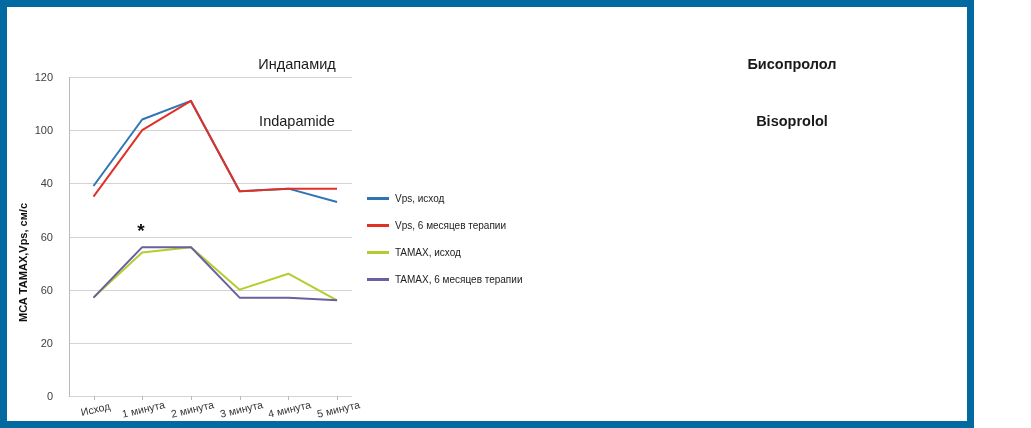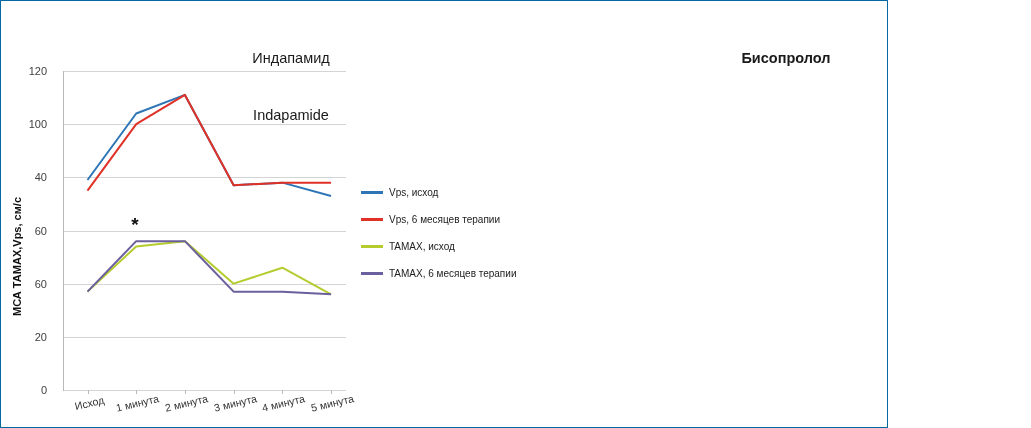--- a/index.html
+++ b/index.html
@@ -9,23 +9,23 @@
   body {
     width: 1031px;
     height: 428px;
     background: #ffffff;
     font-family: "Liberation Sans", sans-serif;
     color: #1a1a1a;
     overflow: hidden;
   }
   .page {
     position: relative;
-    width: 888px;
+    width: 974px;
     height: 428px;
-    border: 1px solid #0369a1;
+    border: 7px solid #0369a1;
     box-sizing: border-box;
     background: #fff;
   }
   .panel {
     position: absolute;
     top: 0;
     height: 428px;
   }
   #panel-left { left: 0; width: 515px; }
   #panel-right { left: 515px; width: 516px; font-weight: bold; }
@@ -202,17 +202,18 @@
         <div class="legend-row">
           <span class="legend-swatch" style="background: rgb(107, 95, 158);"></span>
           <span class="legend-label">TAMAX, 6 месяцев терапии</span>
         </div>
       </div>
   </div>
 
   <div class="panel" id="panel-right">
     <div class="chart-title" id="title-right">
       <div>Бисопролол</div>
+      <div>Bisoprolol</div>
     </div>
 
   </div>
 
 </div>
 
 </body></html>

